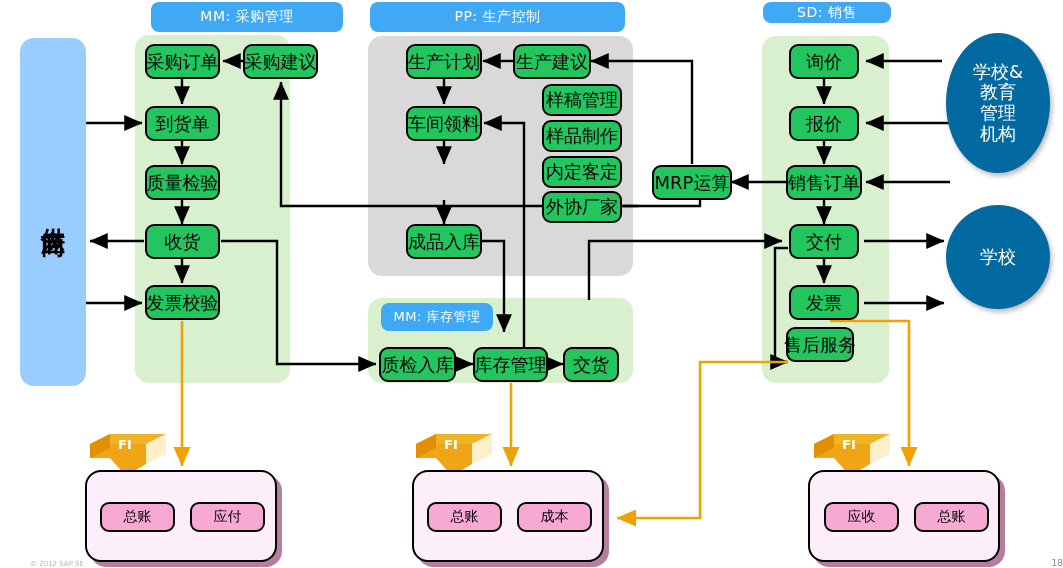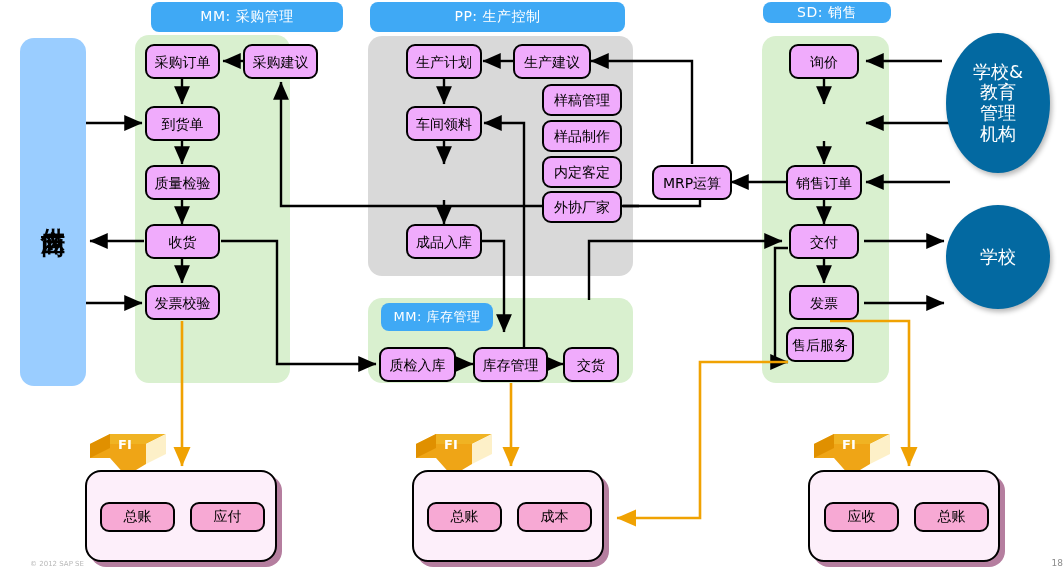--- a/index.html
+++ b/index.html
@@ -16,23 +16,23 @@
   .panel.grey{background:#d9d9d9;}
 
   .panel-header{
     position:absolute;background:#3fa9f5;color:#ffffff;
     border-radius:8px;display:flex;align-items:center;justify-content:center;
     font-size:14px;letter-spacing:.5px;white-space:nowrap;
   }
 
   
   .node{
-    position:absolute;background:#f0abfc;border:2.2px solid #000000;
+    position:absolute;background:#22c55e;border:2.2px solid #000000;
     border-radius:9px;display:flex;align-items:center;justify-content:center;
-    font-size:14px;color:#000;white-space:nowrap;box-sizing:border-box;
+    font-size:18px;color:#000;white-space:nowrap;box-sizing:border-box;
     line-height:1;
   }
 
   
   .actor-rect{
     position:absolute;background:#9acdff;border-radius:14px;
     display:flex;align-items:center;justify-content:center;
   }
   .actor-rect .vtext{
     writing-mode:vertical-rl;text-orientation:upright;
@@ -265,20 +265,23 @@
     </div>
 
   <div class="node" style="left:563px;top:347px;width:56px;height:35px;">
     <span>交货</span>
     </div>
 
   <div class="node" style="left:789px;top:44px;width:70px;height:35px;">
     <span>询价</span>
     </div>
 
+  <div class="node" style="left:789px;top:106px;width:70px;height:35px;">
+    <span>报价</span>
+    </div>
 
   <div class="node" style="left:786px;top:165px;width:76px;height:35px;">
     <span>销售订单</span>
     </div>
 
   <div class="node" style="left:789px;top:224px;width:70px;height:35px;">
     <span>交付</span>
     </div>
 
   <div class="node" style="left:789px;top:285px;width:70px;height:35px;">

